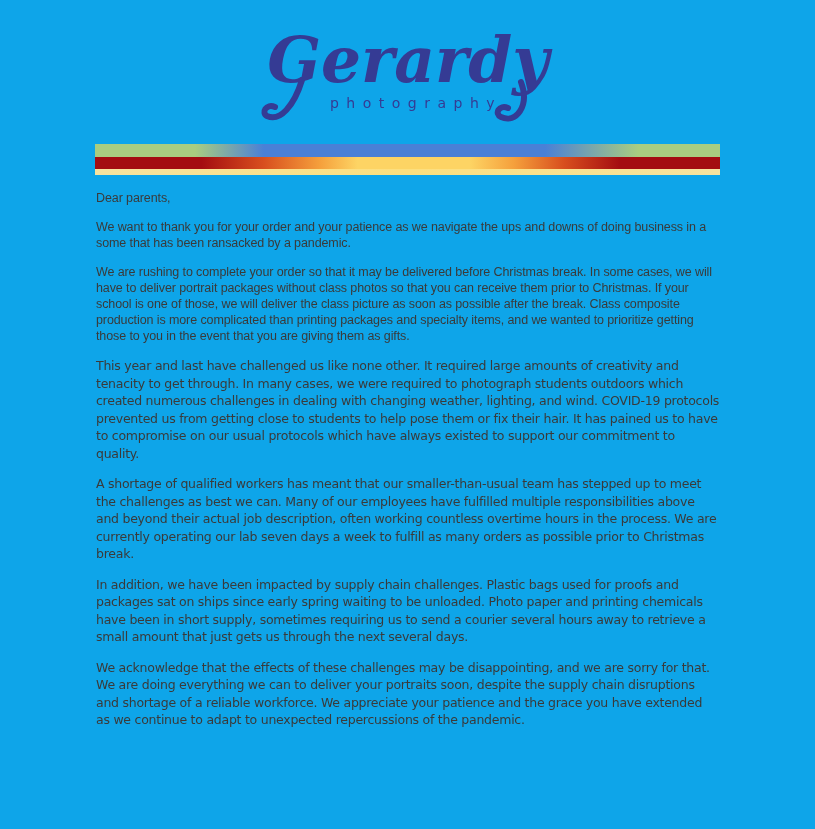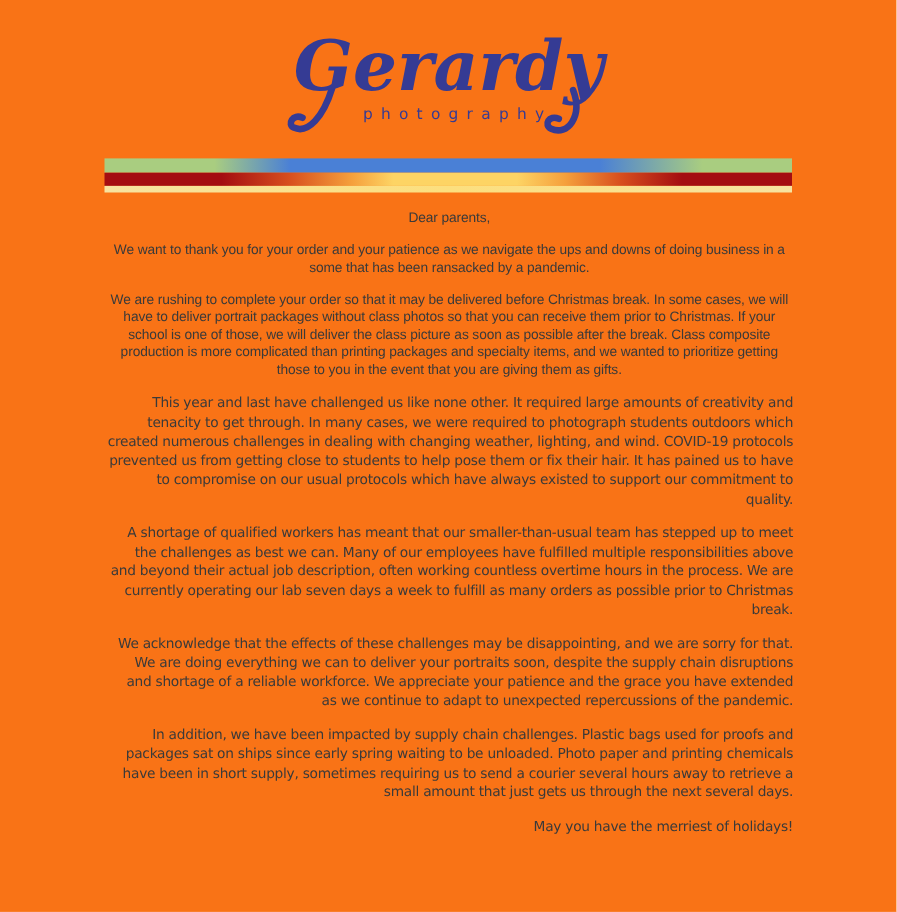--- a/index.html
+++ b/index.html
@@ -1,21 +1,21 @@
 <!DOCTYPE html>
 <html><head>
 <meta charset="utf-8">
 <style>
   * { margin: 0; padding: 0; box-sizing: border-box; }
   html, body { background: #ffffff; }
   .page {
     position: relative;
     width: 815px;
     height: 829px;
-    background: #f97316;
+    background: #0ea5e9;
     overflow: hidden;
     font-family: "Liberation Sans", sans-serif;
   }
 
   
   .logo-wrap {
     position: absolute;
     top: 4px;
     left: 50%;
     transform: translateX(-50%);
@@ -71,29 +71,27 @@
     width: 625px;
     color: #3a3a3a;
   }
   .letter p { white-space: pre-line; }
   .font-a {
     font-family: "Liberation Sans", sans-serif;
     font-size: 12.5px;
     line-height: 16px;
     letter-spacing: -0.1px;
     margin-bottom: 13px;
-    text-align: center;
   }
   .font-b {
     font-family: "DejaVu Sans", sans-serif;
     font-size: 12.5px;
     line-height: 17.5px;
     letter-spacing: -0.25px;
     margin-bottom: 13px;
-    text-align: right;
   }
 </style>
 </head>
 <body>
 
 <div class="page">
 
   <div class="logo-wrap">
     <svg class="logo-svg" viewBox="0 0 300 132">
 
@@ -112,19 +110,18 @@
     <div class="band-mid"></div>
     <div class="band-bottom"></div>
   </div>
 
   <div class="letter">
     <p class="font-a">Dear parents,</p>
     <p class="font-a">We want to thank you for your order and your patience as we navigate the ups and downs of doing business in a some that has been ransacked by a pandemic.</p>
     <p class="font-a">We are rushing to complete your order so that it may be delivered before Christmas break. In some cases, we will have to deliver portrait packages without class photos so that you can receive them prior to Christmas. If your school is one of those, we will deliver the class picture as soon as possible after the break. Class composite production is more complicated than printing packages and specialty items, and we wanted to prioritize getting those to you in the event that you are giving them as gifts.</p>
     <p class="font-b">This year and last have challenged us like none other. It required large amounts of creativity and tenacity to get through. In many cases, we were required to photograph students outdoors which created numerous challenges in dealing with changing weather, lighting, and wind. COVID-19 protocols prevented us from getting close to students to help pose them or fix their hair. It has pained us to have to compromise on our usual protocols which have always existed to support our commitment to quality.</p>
     <p class="font-b">A shortage of qualified workers has meant that our smaller-than-usual team has stepped up to meet the challenges as best we can. Many of our employees have fulfilled multiple responsibilities above and beyond their actual job description, often working countless overtime hours in the process. We are currently operating our lab seven days a week to fulfill as many orders as possible prior to Christmas break.</p>
+    <p class="font-b">In addition, we have been impacted by supply chain challenges. Plastic bags used for proofs and packages sat on ships since early spring waiting to be unloaded. Photo paper and printing chemicals have been in short supply, sometimes requiring us to send a courier several hours away to retrieve a small amount that just gets us through the next several days.</p>
     <p class="font-b">We acknowledge that the effects of these challenges may be disappointing, and we are sorry for that. We are doing everything we can to deliver your portraits soon, despite the supply chain disruptions and shortage of a reliable workforce. We appreciate your patience and the grace you have extended
 as we continue to adapt to unexpected repercussions of the pandemic.</p>
-    <p class="font-b">In addition, we have been impacted by supply chain challenges. Plastic bags used for proofs and packages sat on ships since early spring waiting to be unloaded. Photo paper and printing chemicals have been in short supply, sometimes requiring us to send a courier several hours away to retrieve a small amount that just gets us through the next several days.</p>
-    <p class="font-b">May you have the merriest of holidays!</p>
   </div>
 
 </div>
 
 </body></html>

